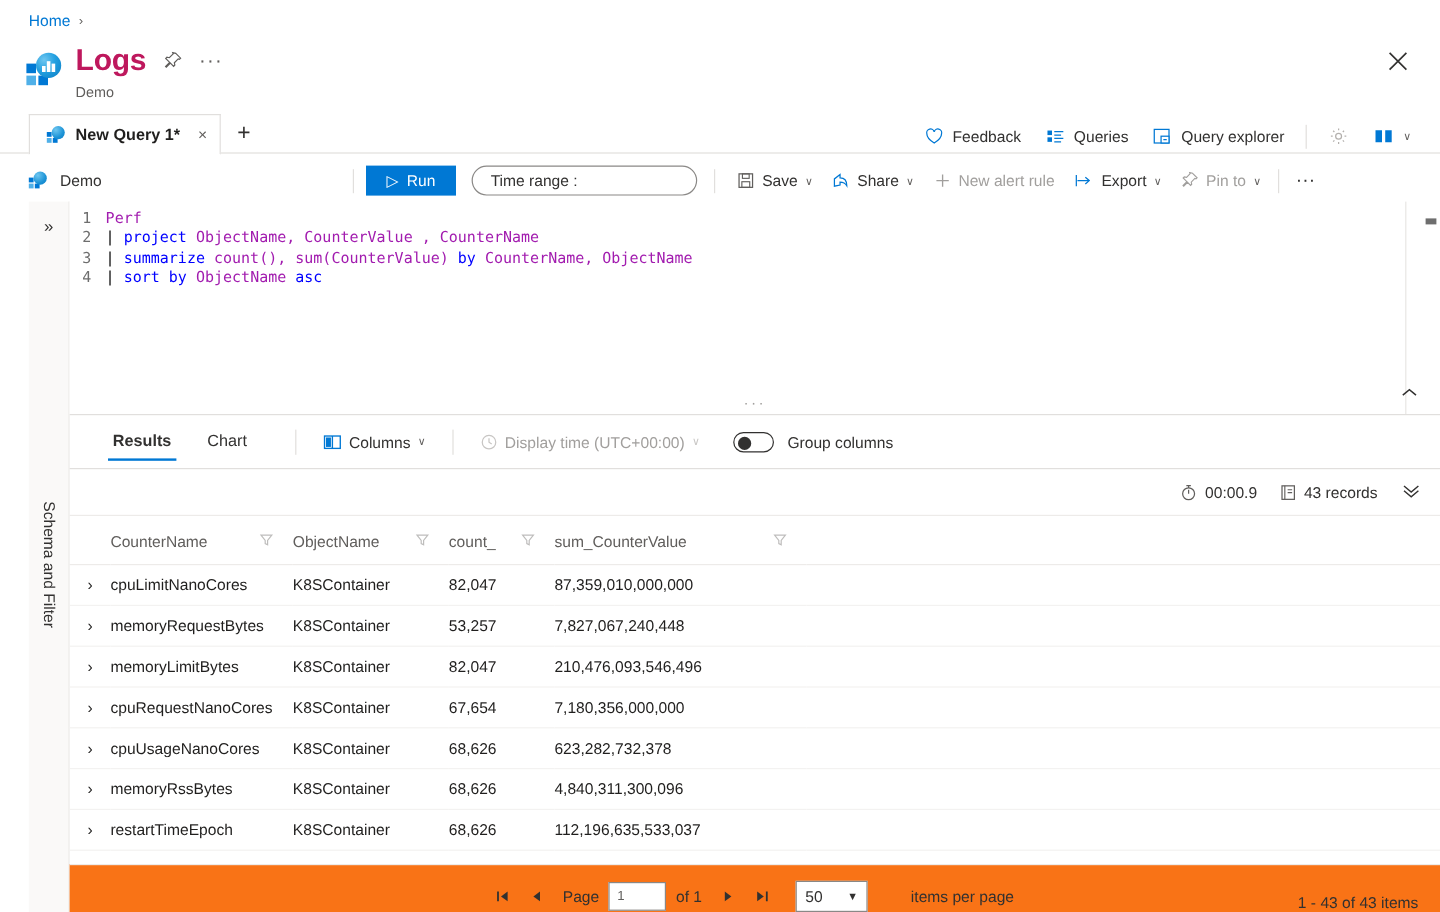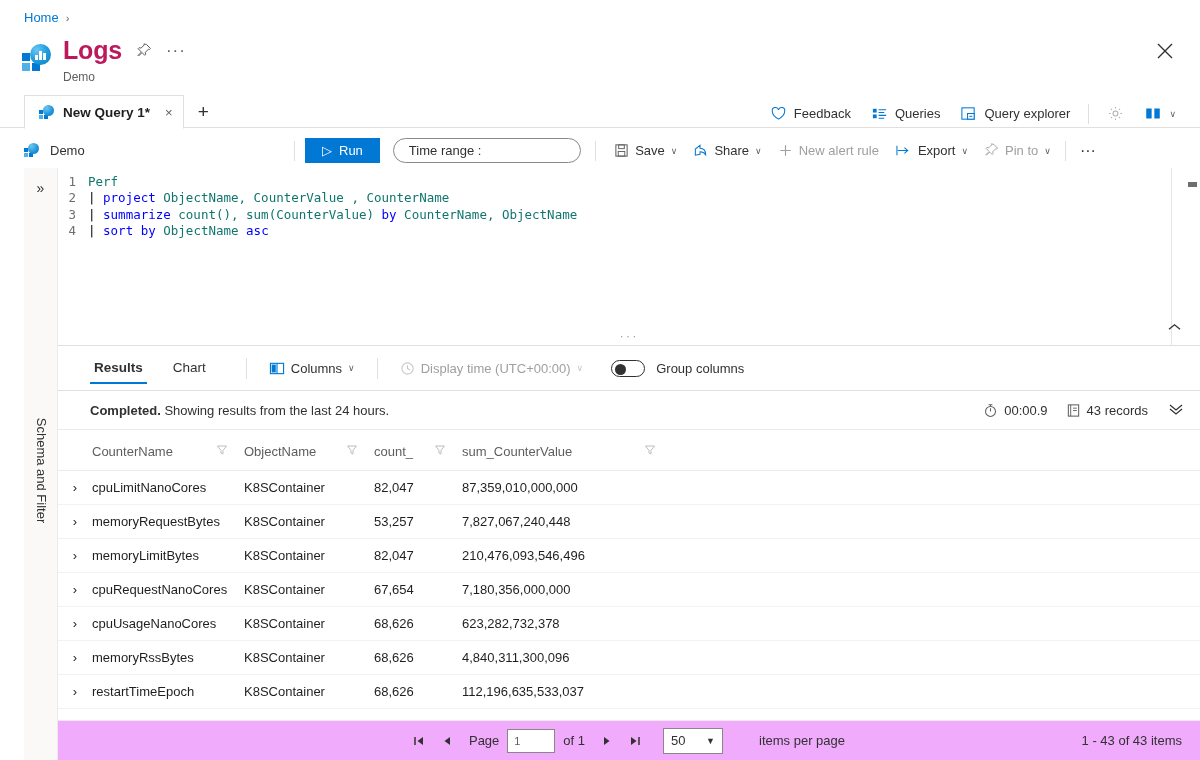--- a/index.html
+++ b/index.html
@@ -74,21 +74,21 @@
   .rail .vtext { position:absolute; top:295px; left:50%; transform:translateX(-50%) rotate(90deg); transform-origin:center;
         white-space:nowrap; font-size:13px; color:#323130; }
 
   
   .editor { position:absolute; left:58px; right:0; top:168px; height:178px; background:#fff; border-bottom:1px solid #e1dfdd; }
   .code { font-family:"DejaVu Sans Mono", monospace; font-size:12.5px; line-height:16.4px; padding-top:6px; }
   .cline { display:flex; }
   .ln { width:30px; text-align:right; color:#6e6e6e; flex:none; padding-right:12px; user-select:none; }
   .kw { color:#0000ff; }
   .pipe { color:#000; }
-  .id { color:#0f766e; }
+  .id { color:#a21caf; }
   .ed-scroll { position:absolute; right:3px; top:14px; width:9px; height:5px; background:#6e6e6e; }
   .ed-vline { position:absolute; right:28px; top:0; bottom:0; width:1px; background:#e8e6e4; }
   .ed-dots { position:absolute; left:50%; bottom:7px; transform:translateX(-50%); color:#a19f9d; font-size:13px; letter-spacing:2px; line-height:4px;}
   .ed-collapse { position:absolute; right:18px; bottom:9px; color:#323130; font-size:14px; cursor:pointer; }
 
   
   .resbar { position:absolute; left:58px; right:0; top:346px; height:44px; display:flex; align-items:center; padding-left:32px; }
   .rtab { font-size:13.5px; color:#323130; padding:0 4px 9px; margin-right:22px; cursor:pointer; position:relative; top:4px;}
   .rtab.active { font-weight:700; }
   .rtab.active:after { content:""; position:absolute; left:0; right:0; bottom:0; height:2px; background:#0078d4; }
@@ -107,22 +107,22 @@
   table.grid { position:absolute; left:58px; right:0; top:434px; border-collapse:collapse; width:1142px; table-layout:fixed; }
   table.grid th { font-weight:400; color:#605e5c; font-size:13px; text-align:left; padding:10px 0 11px 0; border-bottom:1px solid #edebe9; }
   table.grid td { font-size:13px; color:#201f1e; padding:9px 0; border-bottom:1px solid #f3f2f1; }
   .c-exp { width:34px; text-align:center !important; color:#323130; cursor:pointer; }
   .col1 { width:152px; } .col2 { width:130px; } .col3 { width:88px; } .col4 { width:210px; }
   .th-in { display:flex; align-items:center; }
   .fil { margin-left:auto; margin-right:16px; opacity:.55; cursor:pointer; }
   .truncate { display:block; max-width:150px; overflow:hidden; text-overflow:ellipsis; white-space:nowrap; }
 
   
-  .pager { position:absolute; left:58px; right:0; bottom:0; height:40px; background:#f0abfc;
-           border-top:1px solid #edebe9; display:flex; align-items:center; }
+  .pager { position:absolute; left:58px; right:0; bottom:0; height:40px; background:#f97316;
+           border-top:1px solid #edebe9; display:flex; align-items:flex-end; }
   .pg-group { display:flex; align-items:center; gap:0; margin:0 auto; }
   .pg-btn { width:28px; height:26px; display:flex; align-items:center; justify-content:center; color:#323130; cursor:pointer; font-size:12px; }
   .pg-lbl { font-size:13px; margin:0 8px; }
   .pg-input { width:48px; height:24px; border:1px solid #8a8886; font-size:11px; font-family:inherit;
               color:#605e5c; padding:0 6px; background:#fff; }
   .pg-select { width:60px; height:26px; border:1px solid #8a8886; background:#fff; font-size:13px;
                font-family:inherit; display:flex; align-items:center; padding:0 7px; cursor:pointer; margin-left:14px; }
   .pg-select .cv { margin-left:auto; font-size:9px; }
   .pg-right { position:absolute; right:18px; font-size:13px; color:#323130; }
 </style>
@@ -340,23 +340,20 @@
   <div style="display:flex;align-items:center;gap:11px;margin-left:20px;">
     <div class="toggle">
         <i></i>
       </div>
     <span style="font-size:13px;">Group columns</span>
   </div>
 </div>
 <div class="resbar-rule"></div>
 
 <div class="statusrow">
-  <div class="left">
-    <b>Completed.</b><span> Showing results from the last 24 hours.</span>
-  </div>
   <div class="right">
     <div class="grp">
       <svg width="15" height="15" viewBox="0 0 16 16">
           <circle cx="8" cy="9" r="5.3" fill="none" stroke="#605e5c" stroke-width="1.1"></circle>
           <path d="M8 5.5V9M6 1.8h4M8 1.8v2" stroke="#605e5c" stroke-width="1.1" fill="none"></path>
         </svg>
       <span>00:00.9</span>
     </div>
     <div class="grp">
       <svg width="15" height="15" viewBox="0 0 16 16">

